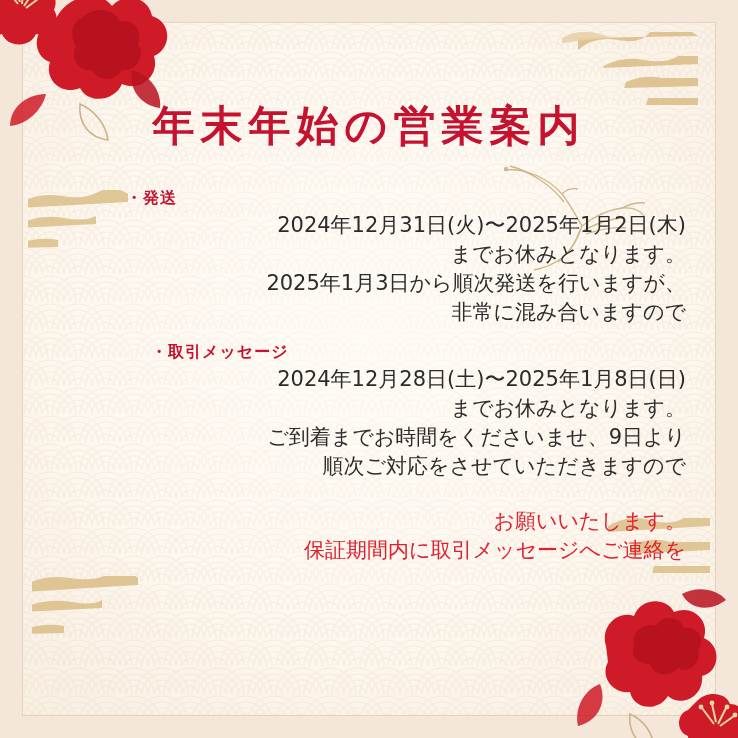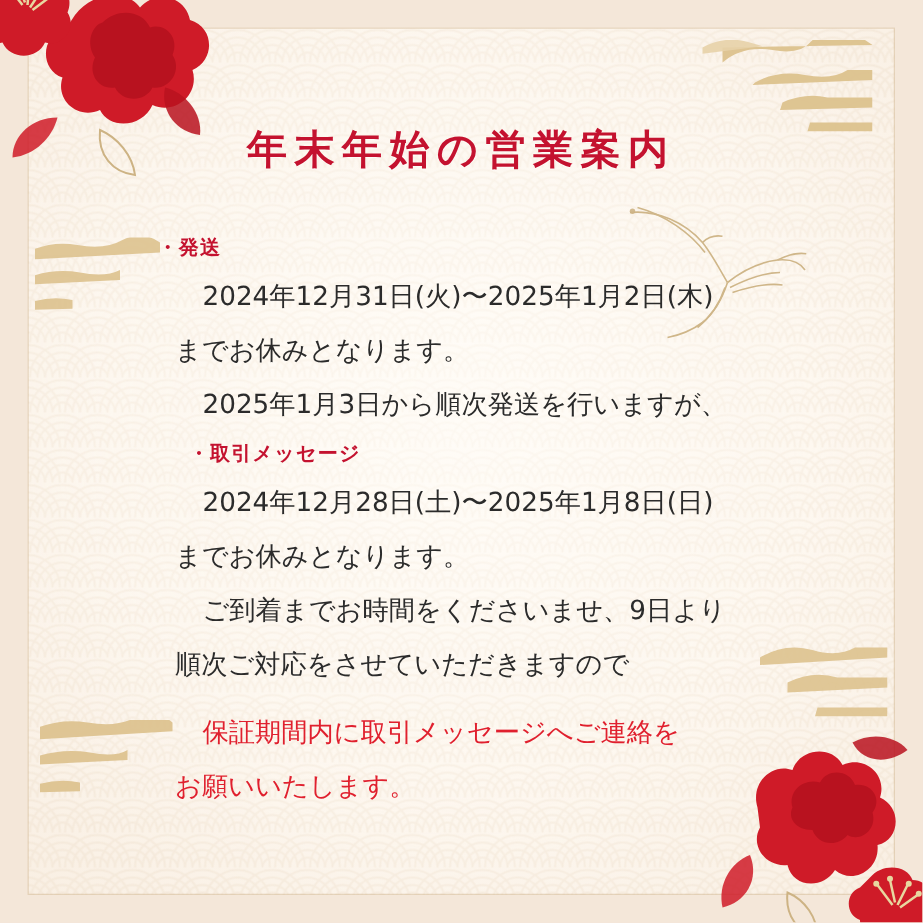--- a/index.html
+++ b/index.html
@@ -43,21 +43,21 @@
 
   
   #title {
     position: absolute;
     left: 0;
     right: 0;
     top: 76px;
     text-align: center;
     color: #c4122f;
     font-family: "DejaVu Serif", serif;
-    font-size: 32px;
+    font-size: 42px;
     letter-spacing: 6px;
     font-weight: 700;
     text-shadow: 0 1px 0 rgba(255,255,255,.6);
   }
 
   
   #body-text {
     position: absolute;
     left: 104px;
     top: 165px;
@@ -74,22 +74,23 @@
     font-size: 16px;
     letter-spacing: 1px;
     margin: 0 0 2px 0;
   }
   .heading.second {
     margin-top: 14px;
     margin-left: 25px;
   }
 
   .line {
-    margin: 14px;
+    margin: 0;
     white-space: pre;
+    text-align: right;
   }
   .indent {
     padding-left: 22px;
   }
   .closing {
     color: #e0202e;
     padding-left: 22px;
   }
   .closing-2 {
     color: #e0202e;
@@ -219,30 +220,31 @@
     </svg>
 
     <div id="title">年末年始の営業案内</div>
 
     <div id="body-text">
 
       <p class="heading">・発送</p>
       <p class="line indent">2024年12月31日(火)〜2025年1月2日(木)</p>
       <p class="line">までお休みとなります。</p>
       <p class="line indent">2025年1月3日から順次発送を行いますが、</p>
+      <p class="line">非常に混み合いますので</p>
 
       <p class="heading second">・取引メッセージ</p>
       <p class="line indent">2024年12月28日(土)〜2025年1月8日(日)</p>
       <p class="line">までお休みとなります。</p>
       <p class="line indent">ご到着までお時間をくださいませ、9日より</p>
       <p class="line">順次ご対応をさせていただきますので</p>
 
       <div id="closing-block">
+        <p class="line closing-2">お願いいたします。</p>
         <p class="line closing">保証期間内に取引メッセージへご連絡を</p>
-        <p class="line closing-2">お願いいたします。</p>
       </div>
 
     </div>
 
   </div>
 
   <div id="frame-line"></div>
 
   <svg class="deco" id="flower-tl" width="190" height="175" viewBox="0 0 190 175" xmlns="http://www.w3.org/2000/svg">
     <g>

